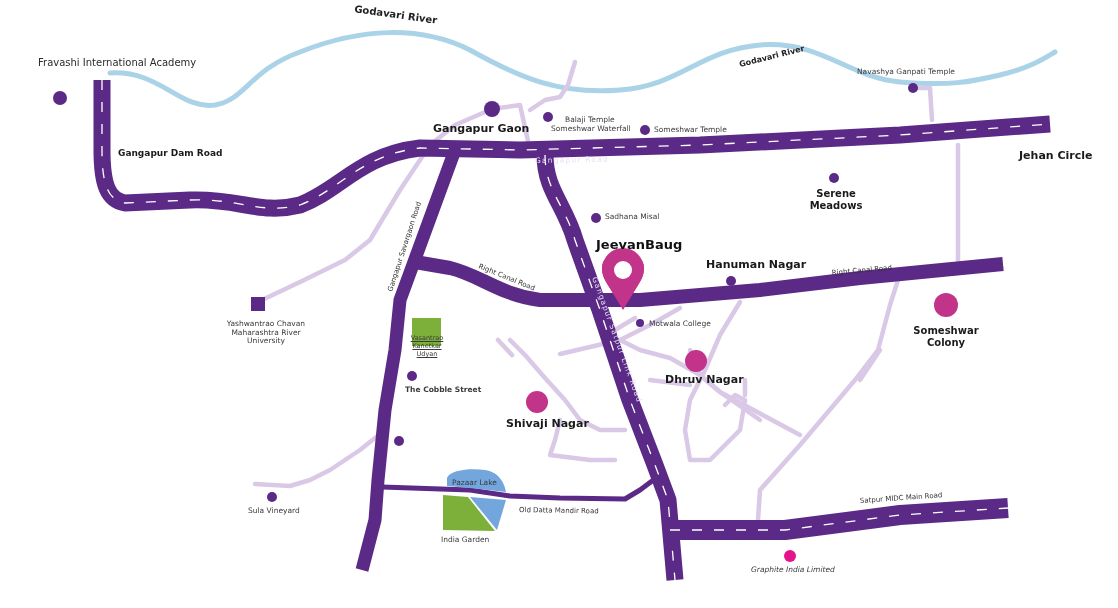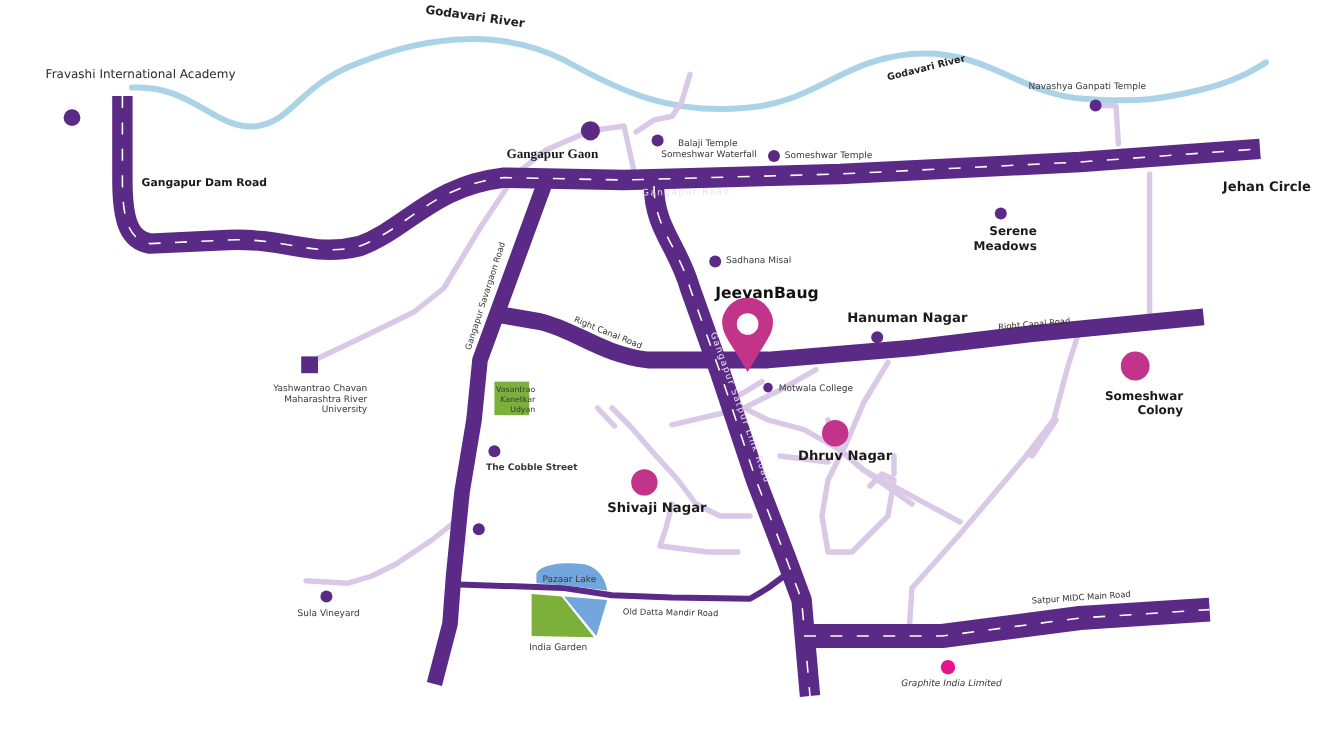--- a/index.html
+++ b/index.html
@@ -3,21 +3,21 @@
   <meta charset="utf-8">
   <style>
     html, body { margin: 0; padding: 0; background: #ffffff; }
     body { width: 1118px; height: 608px; overflow: hidden; position: relative; font-family: "DejaVu Sans", sans-serif; }
     #map { position: absolute; left: 0; top: 0; width: 1118px; height: 608px; }
     .lbl { position: absolute; color: #333333; font-family: "DejaVu Sans", sans-serif; white-space: nowrap; line-height: 1.15; }
     .sm { font-size: 7.5px; color: #3a3a3a; }
     .md { font-size: 11px; color: #2b2b2b; }
     .bold { font-weight: bold; color: #1a1a1a; font-size: 11px; }
     .bold-lg { font-weight: bold; color: #111111; font-size: 13px; }
-    .ctr { text-align: right; }
+    .ctr { text-align: center; }
   </style>
 </head>
 <body>
 
 <svg id="map" viewBox="0 0 1118 608" xmlns="http://www.w3.org/2000/svg">
 
   <path d="M110,73 C160,70 180,110 215,105 C245,100 250,70 300,52 C360,28 420,25 470,50 C520,78 560,95 620,90 C680,86 700,50 760,45 C820,40 850,78 900,82 C950,86 970,82 1000,75 C1030,68 1045,58 1055,52" fill="none" stroke="#aad3e8" stroke-width="5" stroke-linecap="round"></path>
 
   <g fill="none" stroke="#d9c8e6" stroke-width="4.5" stroke-linecap="round" stroke-linejoin="round">
     <path d="M492,109 L520,105 L530,150"></path>
@@ -103,33 +103,33 @@
   <text x="535" y="163" font-size="7.5" fill="#e9e0f3" letter-spacing="1.2" font-family="DejaVu Sans, sans-serif" transform="rotate(-1 535 163)">Gangapur Road</text>
   <text x="832" y="275" font-size="7" fill="#333" font-family="DejaVu Sans, sans-serif" transform="rotate(-5 832 275)">Right Canal Road</text>
   <text x="860" y="503" font-size="7" fill="#333" font-family="DejaVu Sans, sans-serif" transform="rotate(-4 860 503)">Satpur MIDC Main Road</text>
   <text x="519" y="512" font-size="7" fill="#333" font-family="DejaVu Sans, sans-serif" transform="rotate(1 519 512)">Old Datta Mandir Road</text>
 </svg>
 
 <div class="lbl" style="left:354px;top:9px;font-size:10px;font-weight:bold;color:#222;transform:rotate(8deg);">Godavari River</div>
 
 <div class="lbl md" style="left:38px;top:57px;font-size:10px;">Fravashi International Academy</div>
 <div class="lbl bold" style="left:118px;top:148px;font-size:9px;">Gangapur Dam Road</div>
-<div class="lbl bold" style="left:422px;top:123px;font-family:Liberation Serif, serif;">Gangapur Gaon</div>
+<div class="lbl bold" style="left:433px;top:123px;">Gangapur Gaon</div>
 <div class="lbl sm" style="left:565px;top:116px;">Balaji Temple</div>
 <div class="lbl sm" style="left:551px;top:125px;">Someshwar Waterfall</div>
 <div class="lbl sm" style="left:654px;top:126px;">Someshwar Temple</div>
 <div class="lbl sm" style="left:857px;top:68px;">Navashya Ganpati Temple</div>
 <div class="lbl bold" style="left:1019px;top:150px;">Jehan Circle</div>
 <div class="lbl bold ctr" style="left:808px;top:188px;width:56px;white-space:normal;font-size:10px;">Serene Meadows</div>
 <div class="lbl sm" style="left:605px;top:213px;">Sadhana Misal</div>
 <div class="lbl bold-lg" style="left:596px;top:238px;">JeevanBaug</div>
 <div class="lbl bold" style="left:706px;top:259px;">Hanuman Nagar</div>
 <div class="lbl bold ctr" style="left:906px;top:325px;width:80px;white-space:normal;font-size:10px;">Someshwar Colony</div>
 <div class="lbl sm ctr" style="left:226px;top:320px;width:80px;white-space:normal;">Yashwantrao Chavan Maharashtra River University</div>
-<div class="lbl sm ctr" style="left:408px;top:321px;width:38px;white-space:normal;font-size:6.5px;line-height:1.25;">Vasantrao Kanetkar Udyan</div>
+<div class="lbl sm ctr" style="left:408px;top:334px;width:38px;white-space:normal;font-size:6.5px;line-height:1.25;text-decoration:underline;">Vasantrao Kanetkar Udyan</div>
 <div class="lbl sm" style="left:649px;top:320px;">Motwala College</div>
 <div class="lbl bold" style="left:665px;top:374px;">Dhruv Nagar</div>
 <div class="lbl sm" style="left:405px;top:386px;font-weight:bold;">The Cobble Street</div>
 <div class="lbl bold" style="left:506px;top:418px;">Shivaji Nagar</div>
 <div class="lbl sm" style="left:248px;top:507px;">Sula Vineyard</div>
 <div class="lbl sm" style="left:452px;top:479px;">Pazaar Lake</div>
 <div class="lbl sm" style="left:441px;top:536px;">India Garden</div>
 <div class="lbl sm" style="left:751px;top:566px;font-style:italic;">Graphite India Limited</div>
 
 </body></html>

